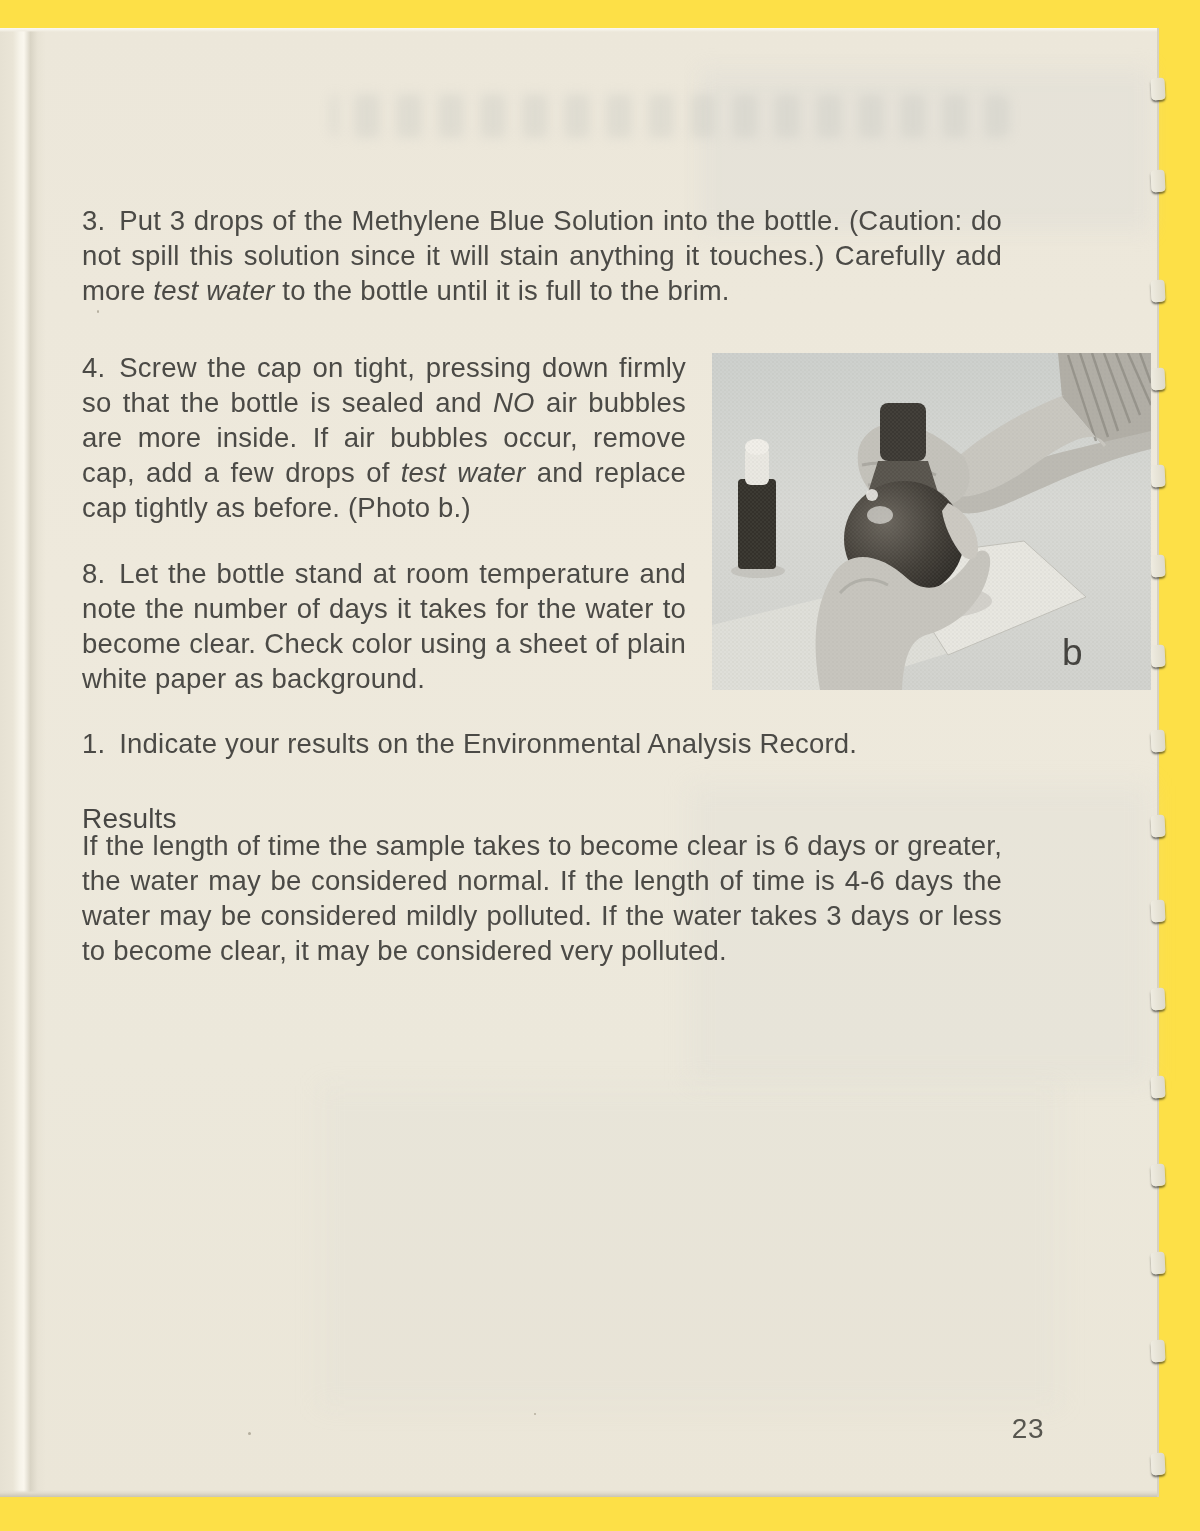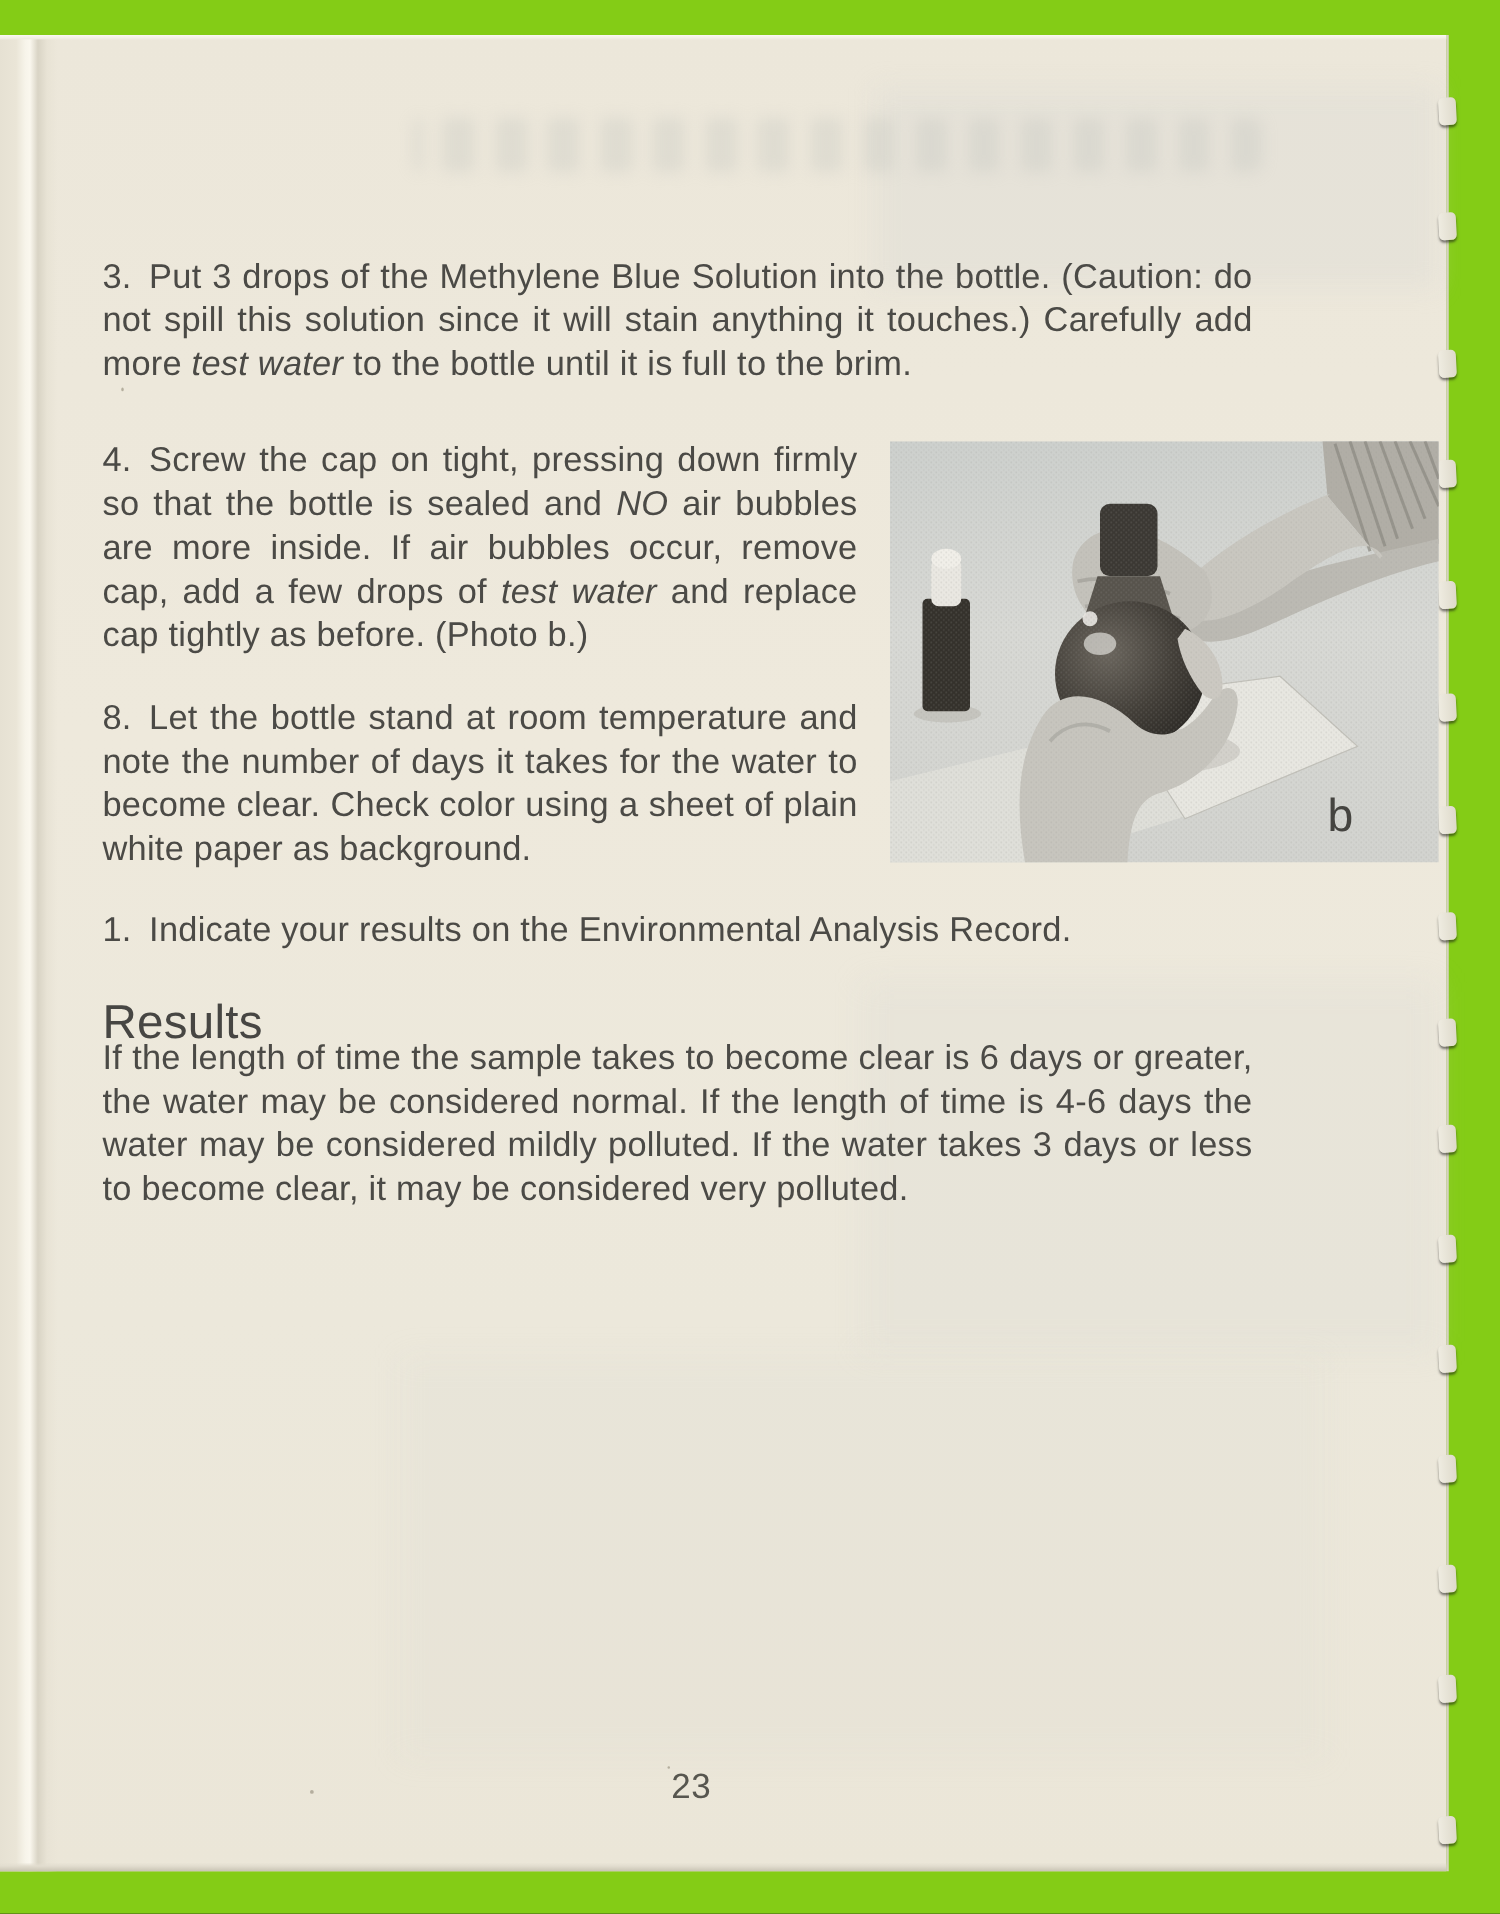--- a/index.html
+++ b/index.html
@@ -2,21 +2,21 @@
 <html><head>
 <meta charset="utf-8">
 <title>Scanned page</title>
 <style>
   html,body{margin:0;padding:0;}
   body{
     width:1200px;height:1531px;position:relative;overflow:hidden;
     background:#1f1f1e;
     font-family:"Liberation Sans","DejaVu Sans",sans-serif;
   }
-  .scan-frame{position:absolute;inset:0;background:#84cc16;}
+  .scan-frame{position:absolute;inset:0;background:#fde047;}
   .page{
     position:absolute;left:0;top:28px;width:1157px;height:1469px;
     background:linear-gradient(180deg,#ece7da 0%,#eee9dc 38%,#ece8db 70%,#ebe6d8 100%);
     border-right:2px solid #d6d1c2;
   }
   .edge-top{position:absolute;left:0;top:0;width:100%;height:4px;
     background:linear-gradient(180deg,#fbf9f3,#f1ede2 70%,rgba(236,231,219,0));}
   .edge-bottom{position:absolute;left:0;bottom:0;width:100%;height:7px;
     background:linear-gradient(0deg,#c9c4b4,#e2ddcf 60%,rgba(236,231,219,0));}
   .spine{position:absolute;left:0;top:0;bottom:0;width:46px;
@@ -38,24 +38,24 @@
     position:absolute;margin:0;color:#4b4a46;
     font-size:27.5px;line-height:35px;letter-spacing:.2px;
     text-align:justify;
   }
   .wide{left:82px;width:920px;}
   .narrow{left:82px;width:604px;}
   .single{text-align:left;}
   .it{font-style:italic;}
   .results-h{
     position:absolute;left:82px;top:773px;margin:0;color:#474643;
-    font-size:38px;font-weight:400;line-height:35px;letter-spacing:.2px;
+    font-size:28px;font-weight:400;line-height:35px;letter-spacing:.2px;
   }
   .pageno{
-    position:absolute;left:72px;top:1385px;width:962px;text-align:center;
+    position:absolute;left:82px;top:1385px;width:962px;text-align:right;
     color:#57564f;font-size:28px;letter-spacing:.5px;
   }
   .photo{position:absolute;left:712px;top:325px;width:439px;height:337px;margin:0;}
   .photo svg{display:block;}
 </style>
 </head>
 <body>
 
 <div class="scan-frame">
   <div class="page">

